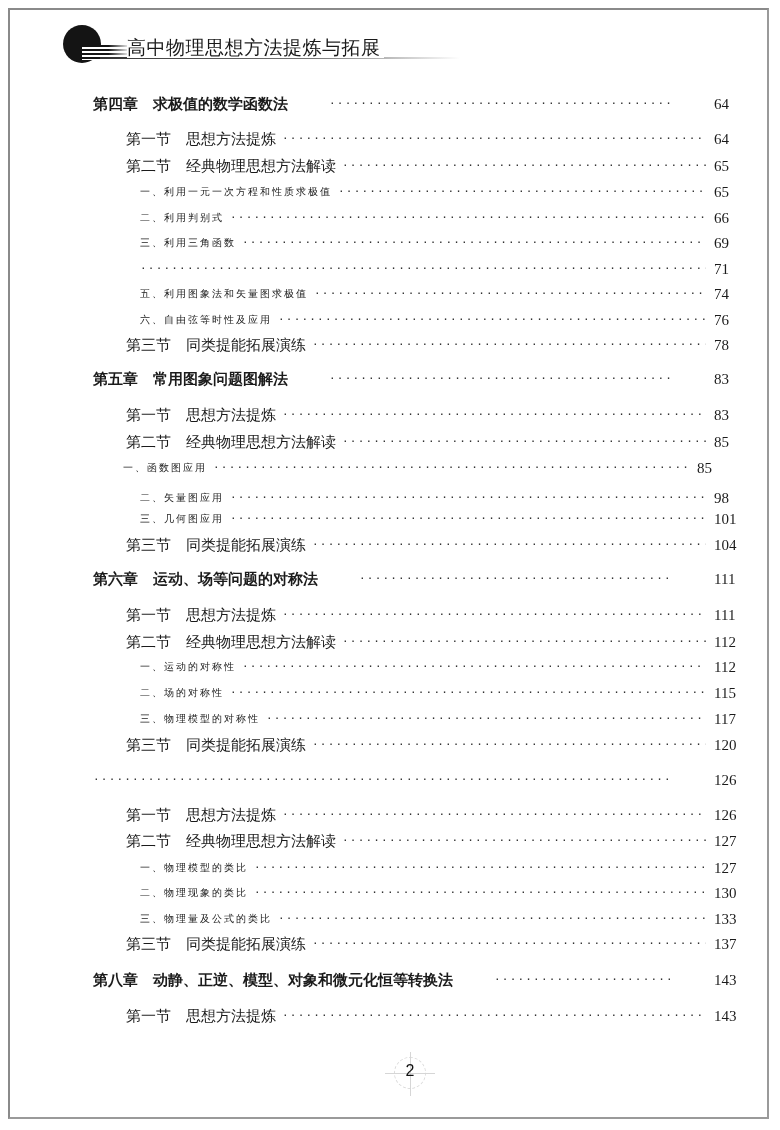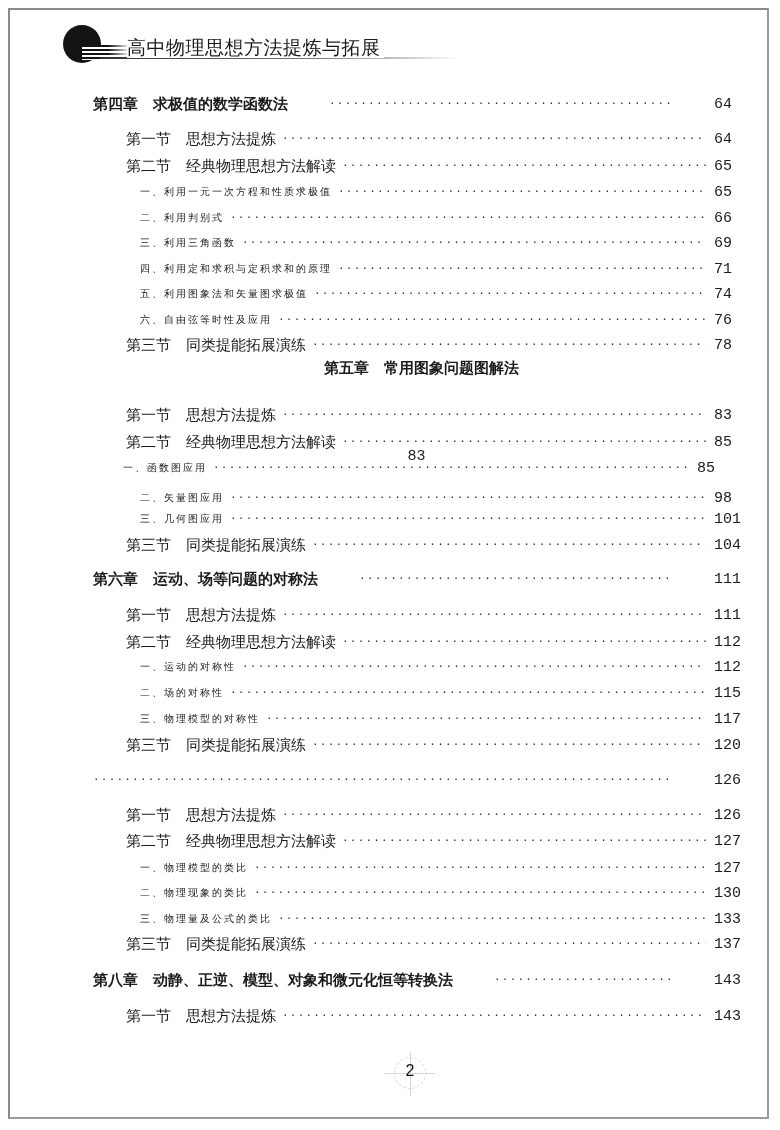--- a/index.html
+++ b/index.html
@@ -35,21 +35,21 @@
     color: #1b1b1b;
   }
   .row .label { white-space: pre; background: #fff; padding-right: 6px; }
   .row .dots {
     flex: 1; height: 22px; overflow: hidden; white-space: nowrap;
     font-family: "DejaVu Sans Mono", monospace; font-size: 11px; letter-spacing: 1.2px;
     line-height: 22px; color: #333;
   }
   .row .page {
     width: 42px; text-align: left; padding-left: 8px;
-    font-family: Liberation Mono, monospace; font-size: 15px; color: #1b1b1b;
+    font-family: Liberation Serif, serif; font-size: 15px; color: #1b1b1b;
   }
   .row.chapter .label { font-family: "DejaVu Sans", sans-serif; font-weight: bold; font-size: 15px; }
   .row.section .label { font-family: "DejaVu Serif", serif; font-size: 15px; }
   .row.sub .label { font-family: "DejaVu Serif", serif; font-size: 10px; letter-spacing: 2px; }
   .row.chapter { width: 762px; gap: 35px; }
   .pagenum-wrap {
     position: absolute; left: 385px; top: 1052px; width: 50px; height: 44px;
   }
   .pagenum-wrap .cross-h {
     position: absolute; left: 0; top: 21px; width: 50px; height: 1px; background: #d6d6d6;
@@ -103,40 +103,39 @@
       <span class="label">二、利用判别式</span>
       <span class="dots">··································································································</span>
       <span class="page">66</span>
     </div>
     <div class="row sub" style="top: 232px; left: 140px; width: 616px;">
       <span class="label">三、利用三角函数</span>
       <span class="dots">··································································································</span>
       <span class="page">69</span>
     </div>
     <div class="row sub" style="top: 258px; left: 140px; width: 616px;">
-      <span class="label">四、利用定和求积与定积求和的原理</span>
       <span class="dots">··································································································</span>
       <span class="page">71</span>
     </div>
     <div class="row sub" style="top: 283px; left: 140px; width: 616px;">
       <span class="label">五、利用图象法和矢量图求极值</span>
       <span class="dots">··································································································</span>
       <span class="page">74</span>
     </div>
     <div class="row sub" style="top: 309px; left: 140px; width: 616px;">
       <span class="label">六、自由弦等时性及应用</span>
       <span class="dots">··································································································</span>
       <span class="page">76</span>
     </div>
     <div class="row section" style="top: 334px; left: 126px; width: 630px;">
       <span class="label">第三节　同类提能拓展演练</span>
       <span class="dots">··································································································</span>
       <span class="page">78</span>
     </div>
-    <div class="row chapter" style="top: 359px; left: 93px; width: 663px; flex-direction: column;">
+    <div class="row chapter" style="top: 368px; left: 93px; width: 663px;">
       <span class="label">第五章　常用图象问题图解法</span>
       <span class="dots">··································································································</span>
       <span class="page">83</span>
     </div>
     <div class="row section" style="top: 404px; left: 126px; width: 630px;">
       <span class="label">第一节　思想方法提炼</span>
       <span class="dots">··································································································</span>
       <span class="page">83</span>
     </div>
     <div class="row section" style="top: 431px; left: 126px; width: 630px;">

